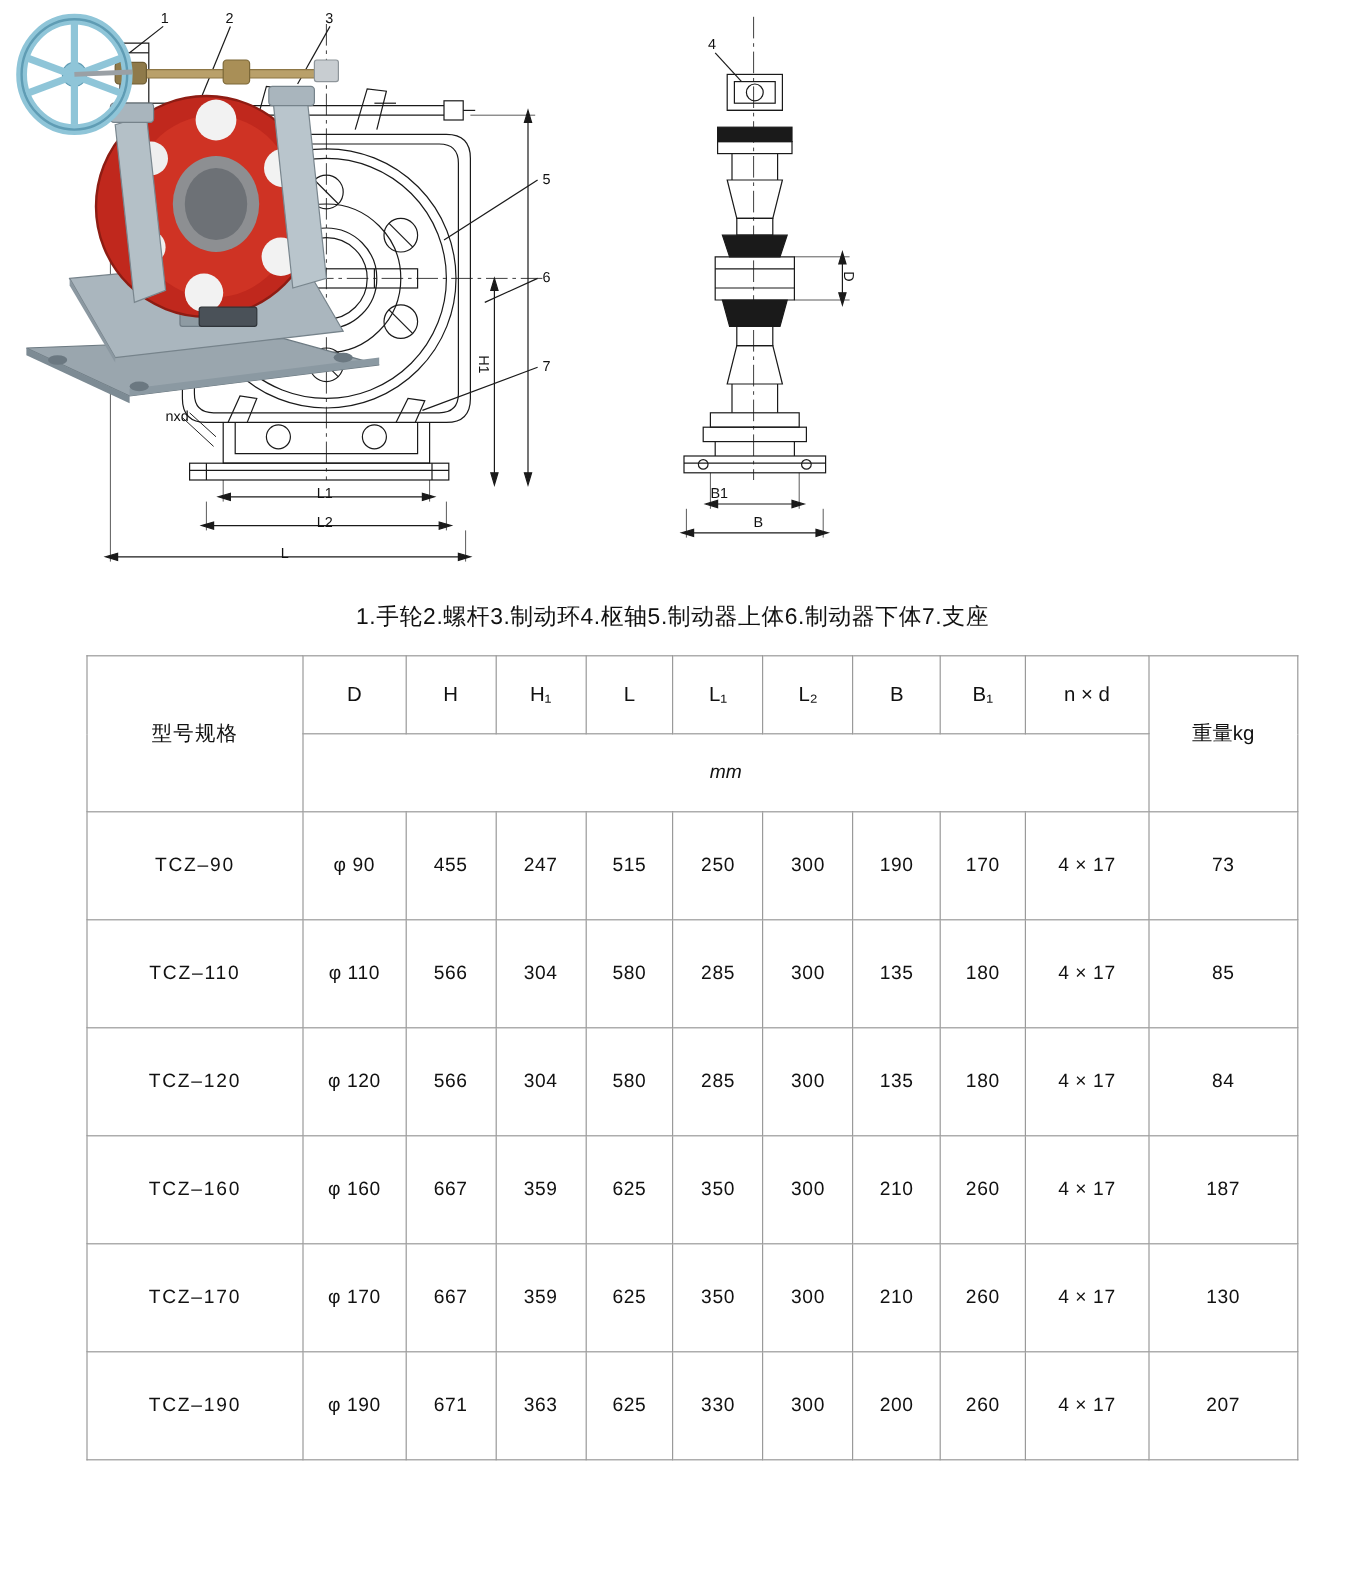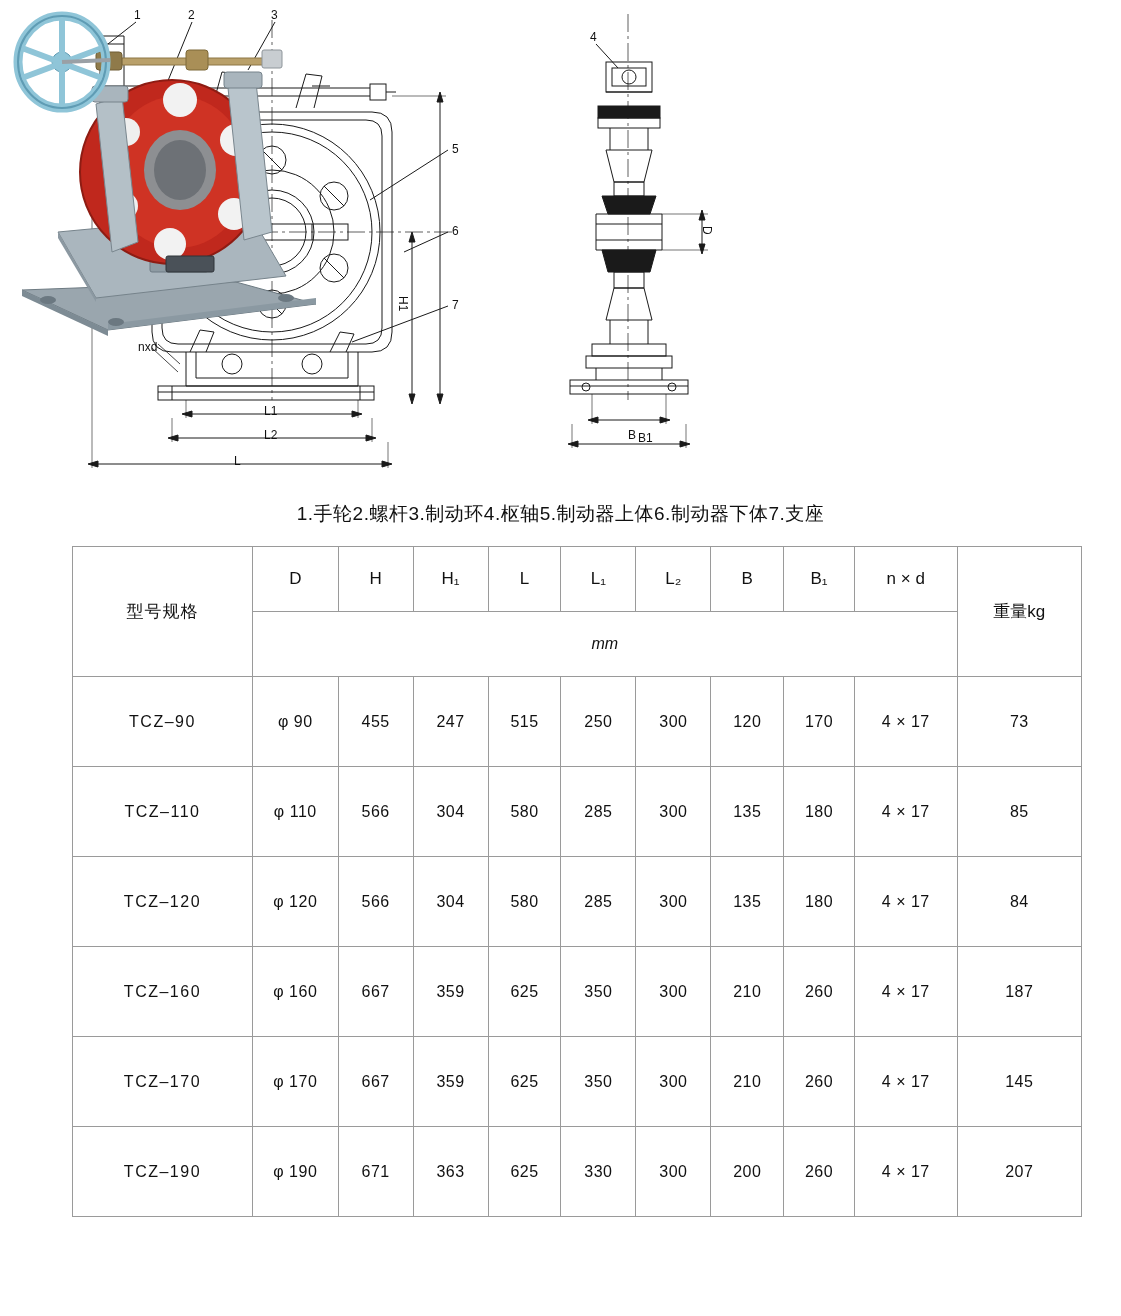--- a/index.html
+++ b/index.html
@@ -357,21 +357,21 @@
   <div class="callout" style="left:590px; top:30px;">4</div>
   <div class="callout" style="left:452px; top:142px;">5</div>
   <div class="callout" style="left:452px; top:224px;">6</div>
   <div class="callout" style="left:452px; top:298px;">7</div>
 
   <div class="dimlabel" style="left:138px; top:340px;">nxd</div>
   <div class="dimlabel" style="left:396px; top:296px; writing-mode:vertical-rl;">H1</div>
   <div class="dimlabel" style="left:264px; top:404px;">L1</div>
   <div class="dimlabel" style="left:264px; top:428px;">L2</div>
   <div class="dimlabel" style="left:234px; top:454px;">L</div>
-  <div class="dimlabel" style="left:638px; top:404px;margin-top:27px;">B1</div>
+  <div class="dimlabel" style="left:592px; top:404px;">B1</div>
   <div class="dimlabel" style="left:628px; top:428px;">B</div>
   <div class="dimlabel" style="left:700px; top:226px; writing-mode:vertical-rl;">D</div>
 </div>
 
 <div id="legend">
   <span class="legend-item">1.手轮</span>
   <span class="legend-item">2.螺杆</span>
   <span class="legend-item">3.制动环</span>
   <span class="legend-item">4.枢轴</span>
   <span class="legend-item">5.制动器上体</span>
@@ -431,21 +431,21 @@
     </thead>
     <tbody>
       <tr>
         <td class="model">TCZ–90</td>
         <td>φ 90</td>
         <td>455</td>
         <td>247</td>
         <td>515</td>
         <td>250</td>
         <td>300</td>
-        <td>120</td>
+        <td>190</td>
         <td>170</td>
         <td>4 × 17</td>
         <td>73</td>
       </tr>
       <tr>
         <td class="model">TCZ–110</td>
         <td>φ 110</td>
         <td>566</td>
         <td>304</td>
         <td>580</td>
@@ -486,21 +486,21 @@
         <td class="model">TCZ–170</td>
         <td>φ 170</td>
         <td>667</td>
         <td>359</td>
         <td>625</td>
         <td>350</td>
         <td>300</td>
         <td>210</td>
         <td>260</td>
         <td>4 × 17</td>
-        <td>145</td>
+        <td>130</td>
       </tr>
       <tr>
         <td class="model">TCZ–190</td>
         <td>φ 190</td>
         <td>671</td>
         <td>363</td>
         <td>625</td>
         <td>330</td>
         <td>300</td>
         <td>200</td>

